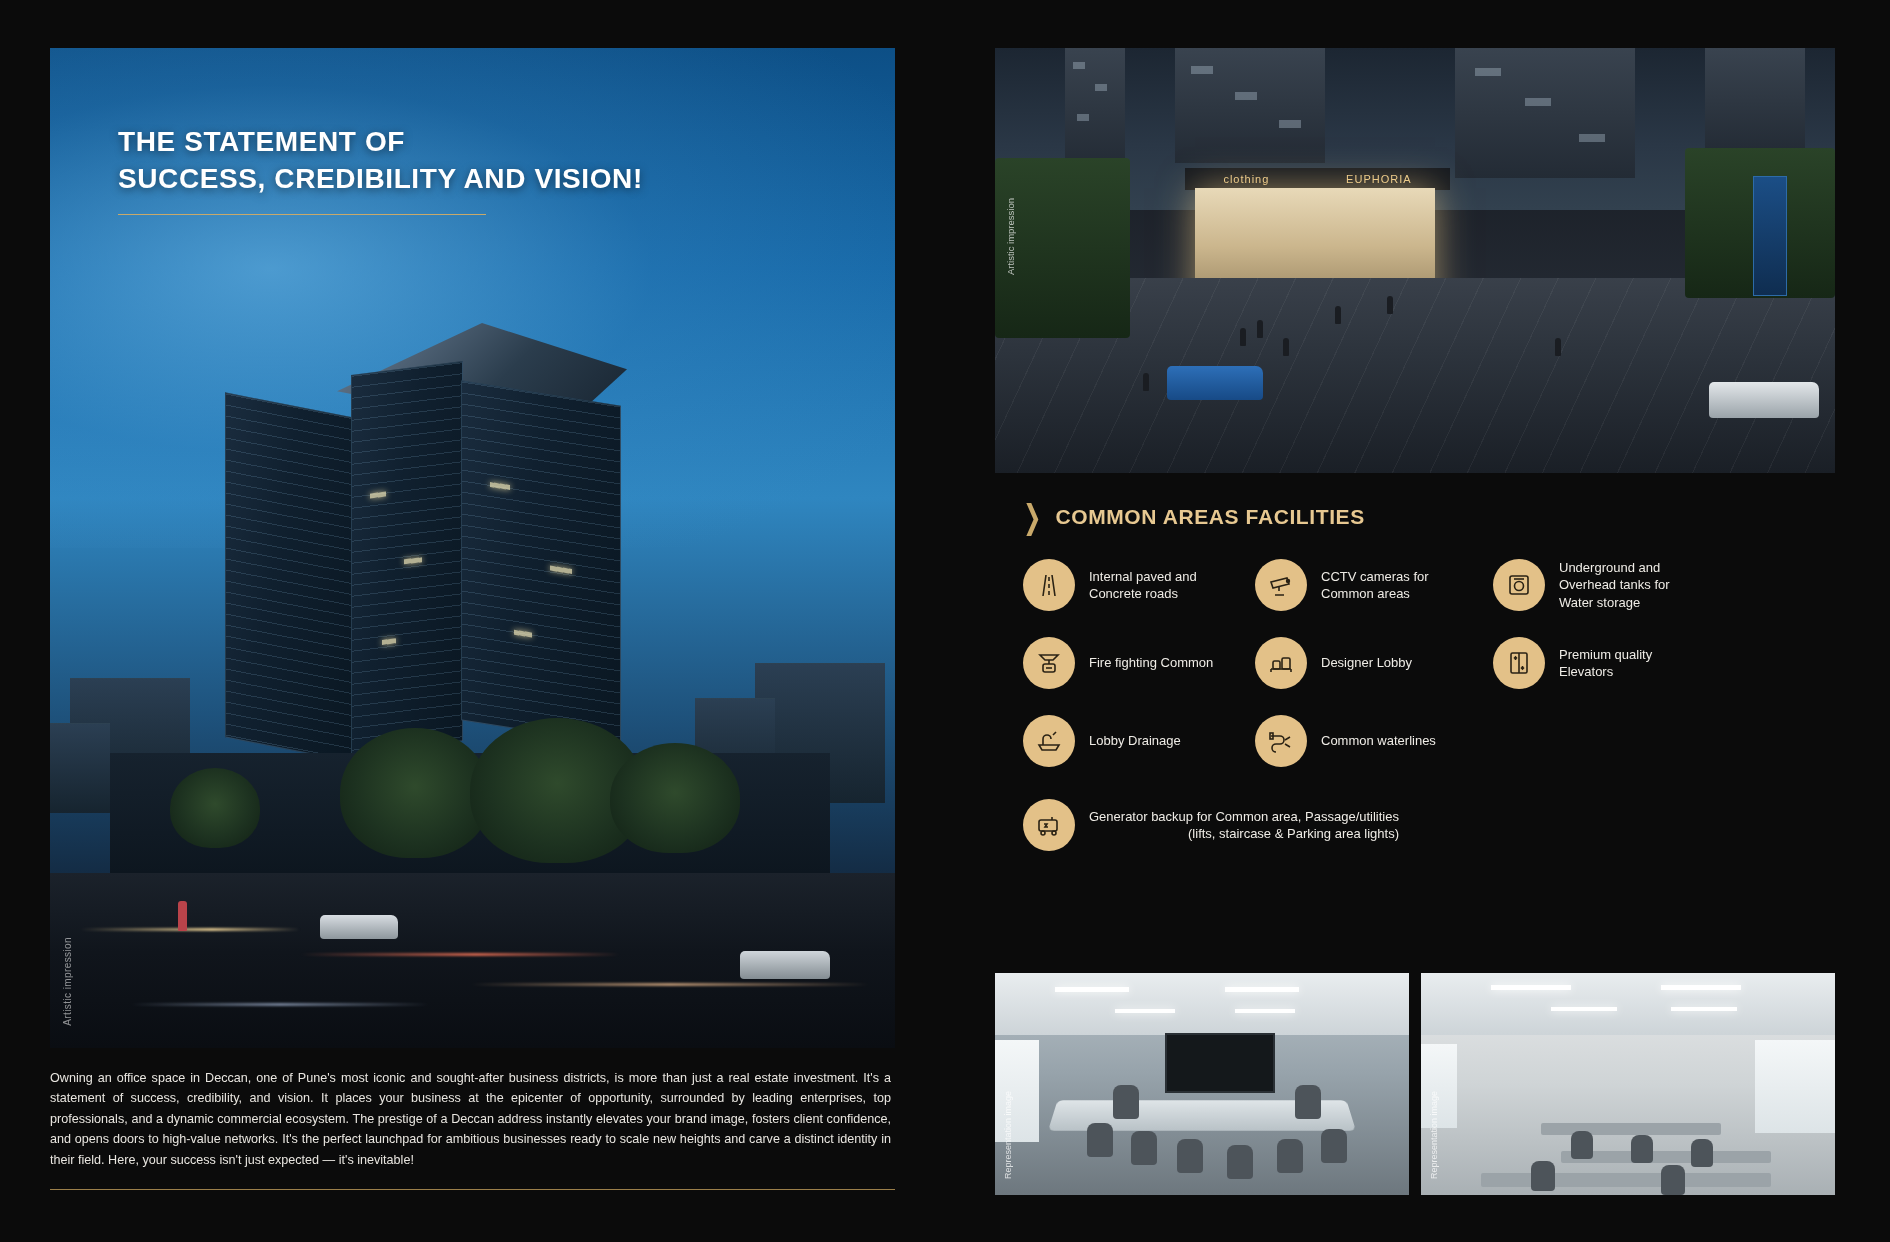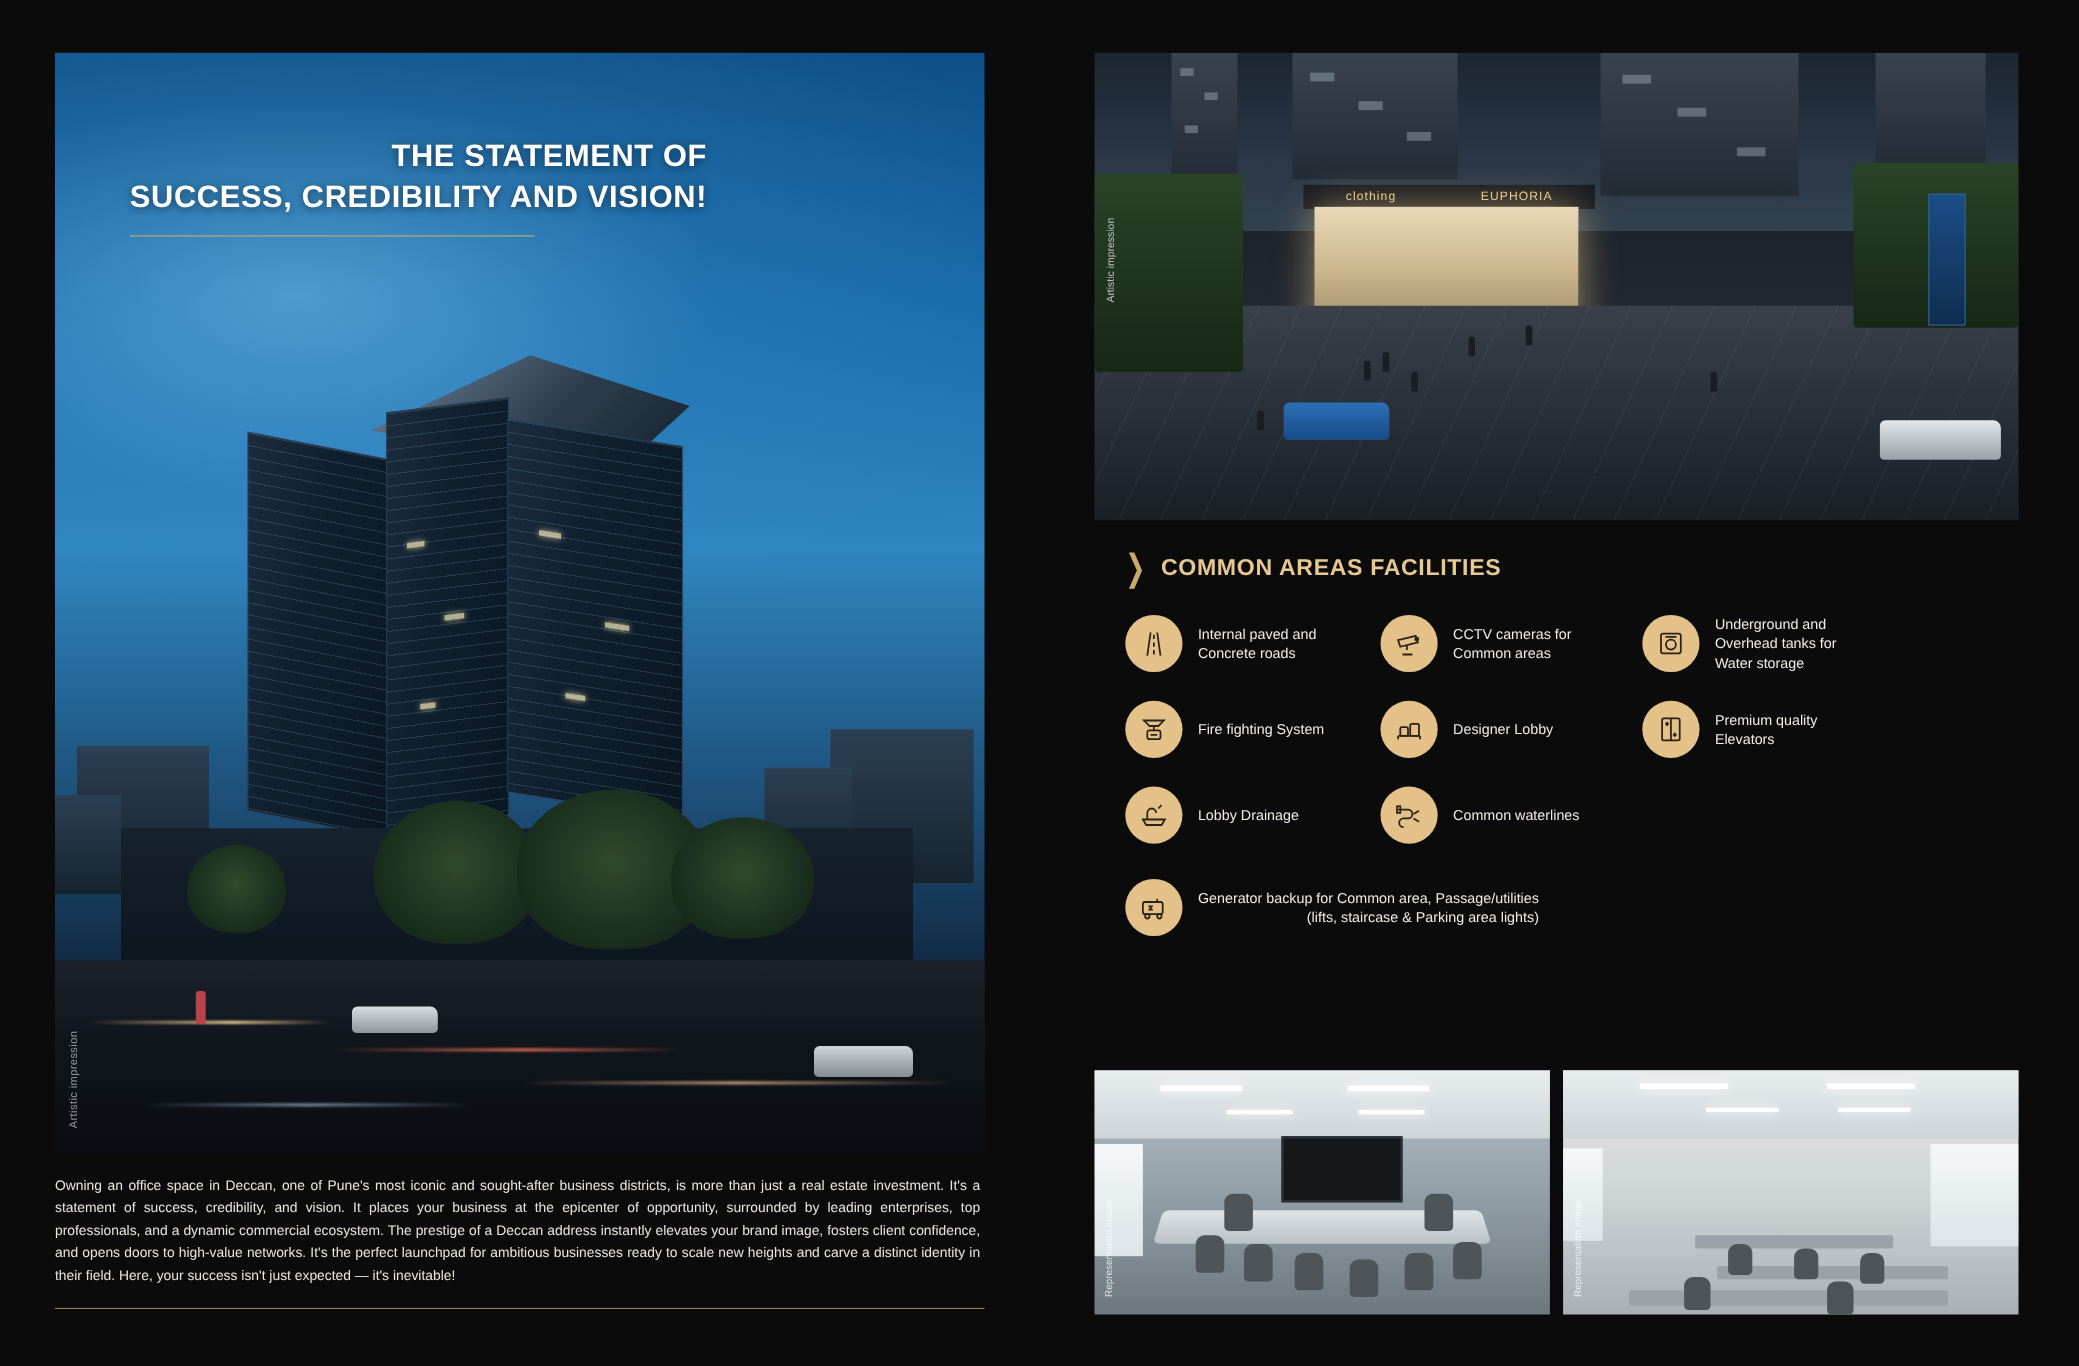--- a/index.html
+++ b/index.html
@@ -103,21 +103,20 @@
     filter: blur(1px);
   }
   .car {
     position: absolute;
     border-radius: 5px 7px 4px 4px;
   }
   .hero-title {
     position: absolute;
     left: 68px; top: 76px;
     z-index: 6;
-    text-align: right;
   }
   .hero-title h1 {
     margin: 0;
     color: #ffffff;
     font-size: 28px;
     letter-spacing: 0.6px;
     line-height: 1.32;
     font-weight: bold;
     font-family: "Liberation Sans", sans-serif;
     text-transform: uppercase;
@@ -512,21 +511,21 @@
 
         <div class="fac">
           <span class="badge">
             <svg width="28" height="28" viewBox="0 0 28 28" fill="none" stroke="#2a2214" stroke-width="1.6">
               <path d="M5 6 h18 l-5 5 h-8 Z"></path>
               <path d="M14 11 v4"></path>
               <rect x="8" y="15" width="12" height="8" rx="2"></rect>
               <path d="M11 19 h6"></path>
             </svg>
           </span>
-          <span class="txt">Fire fighting System</span>
+          <span class="txt">Fire fighting Common</span>
         </div>
 
         <div class="fac">
           <span class="badge">
             <svg width="28" height="28" viewBox="0 0 28 28" fill="none" stroke="#2a2214" stroke-width="1.6">
               <path d="M4 20 h20"></path>
               <rect x="6" y="12" width="7" height="8" rx="1.5"></rect>
               <rect x="15" y="9" width="8" height="11" rx="1.5"></rect>
               <path d="M4 20 v3 M24 20 v3"></path>
             </svg>

